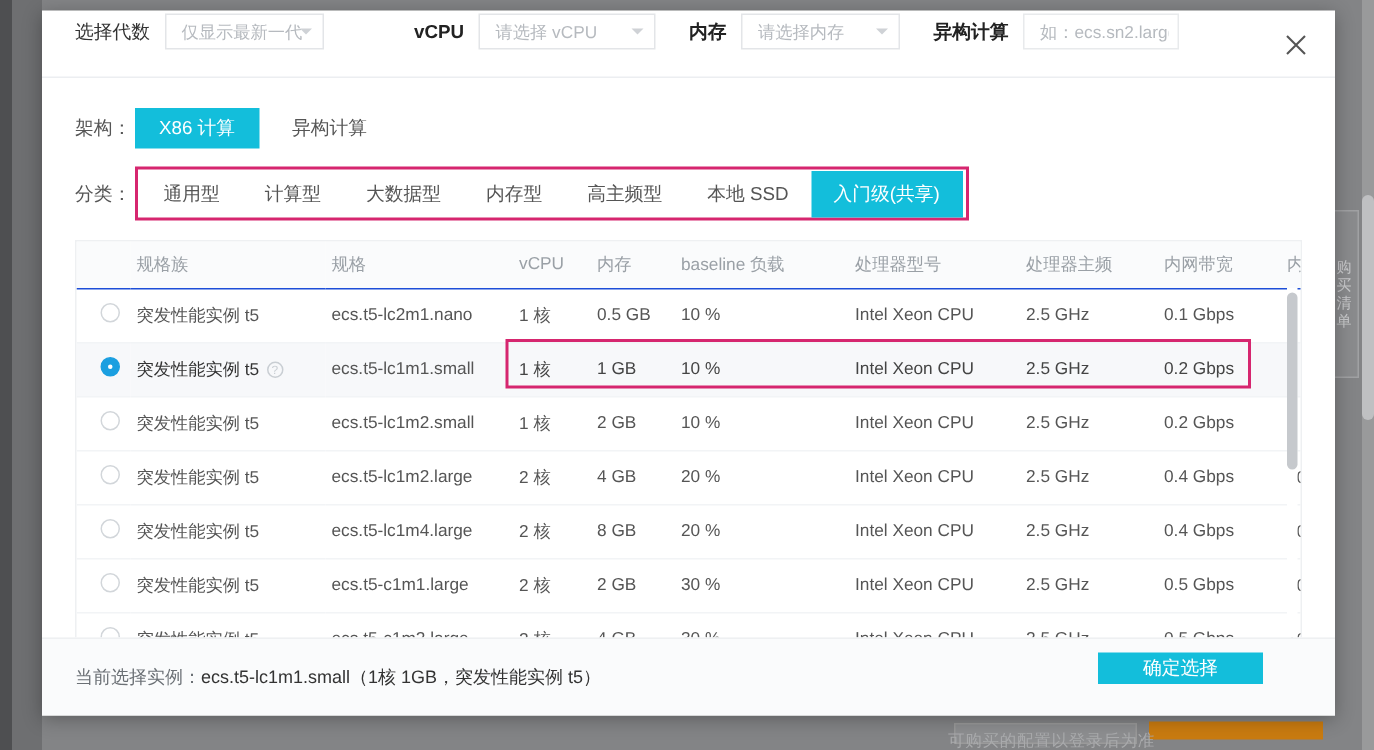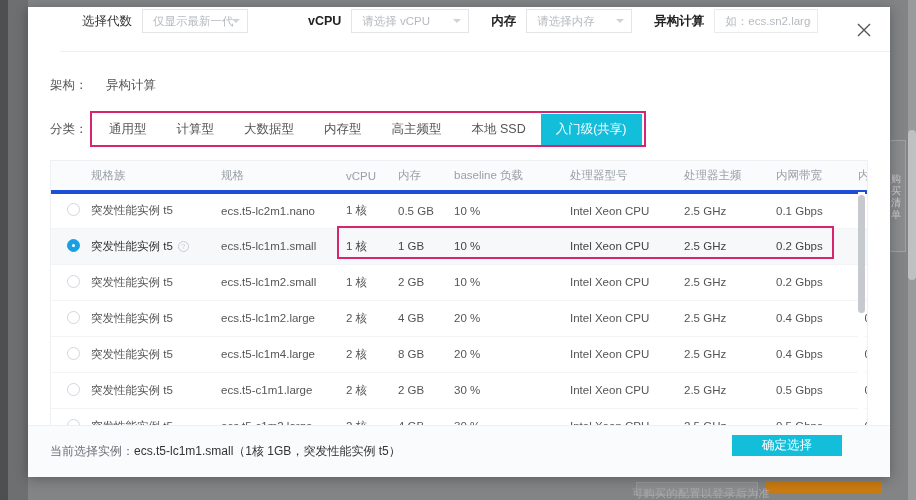--- a/index.html
+++ b/index.html
@@ -70,21 +70,20 @@
     display: flex; flex-direction: column;
   }
 
   
   .modal-header {
     height: 45px; flex: none;
     border-bottom: 1px solid #eceef1;
     display: flex; align-items: center;
     padding: 0 0 16px 22px;
     position: relative;
-    margin-left: 32px;
   }
   .filter-group { display: flex; align-items: center; }
   .filter-label {
     font-size: 12.5px; color: #333; white-space: nowrap;
   }
   .filter-label.bold { font-weight: bold; color: #222; }
   .select-box {
     margin-left: 10px;
     height: 24px; width: 104px;
     border: 1px solid #e3e5e8;
@@ -158,21 +157,21 @@
     position: relative;
     overflow: hidden;
   }
   table { width: 100%; border-collapse: collapse; table-layout: fixed; }
   thead th {
     background: #fafbfc;
     font-size: 11.5px; font-weight: normal; color: #9aa0a6;
     text-align: left;
     height: 31px;
     padding: 0 4px;
-    border-bottom: 4px solid #1d4ed8;
+    border-bottom: 1px solid #1d4ed8;
   }
   tbody td {
     font-size: 11.5px; color: #555;
     height: 36px;
     padding: 0 4px;
     border-bottom: 1px solid #f2f4f6;
     white-space: nowrap;
   }
   tbody tr.selected td { background: #f7f8fa; }
   tbody tr.selected td.c-family { color: #333; }
@@ -320,20 +319,21 @@
         <path d="M4 4 L16 16 M16 4 L4 16" stroke="#555" stroke-width="1.4" fill="none"></path>
       </svg>
     </div>
   </div>
 
   <div class="modal-body">
 
     <div class="row-arch">
       <span class="row-lbl">架构：</span>
       <div class="arch-chips">
+        <span class="chip active">X86 计算</span>
         <span class="chip">异构计算</span>
       </div>
     </div>
 
     <div class="row-cls">
       <span class="row-lbl">分类：</span>
       <div class="cls-box">
         <span class="cls-chip">通用型</span>
         <span class="cls-chip">计算型</span>
         <span class="cls-chip">大数据型</span>

